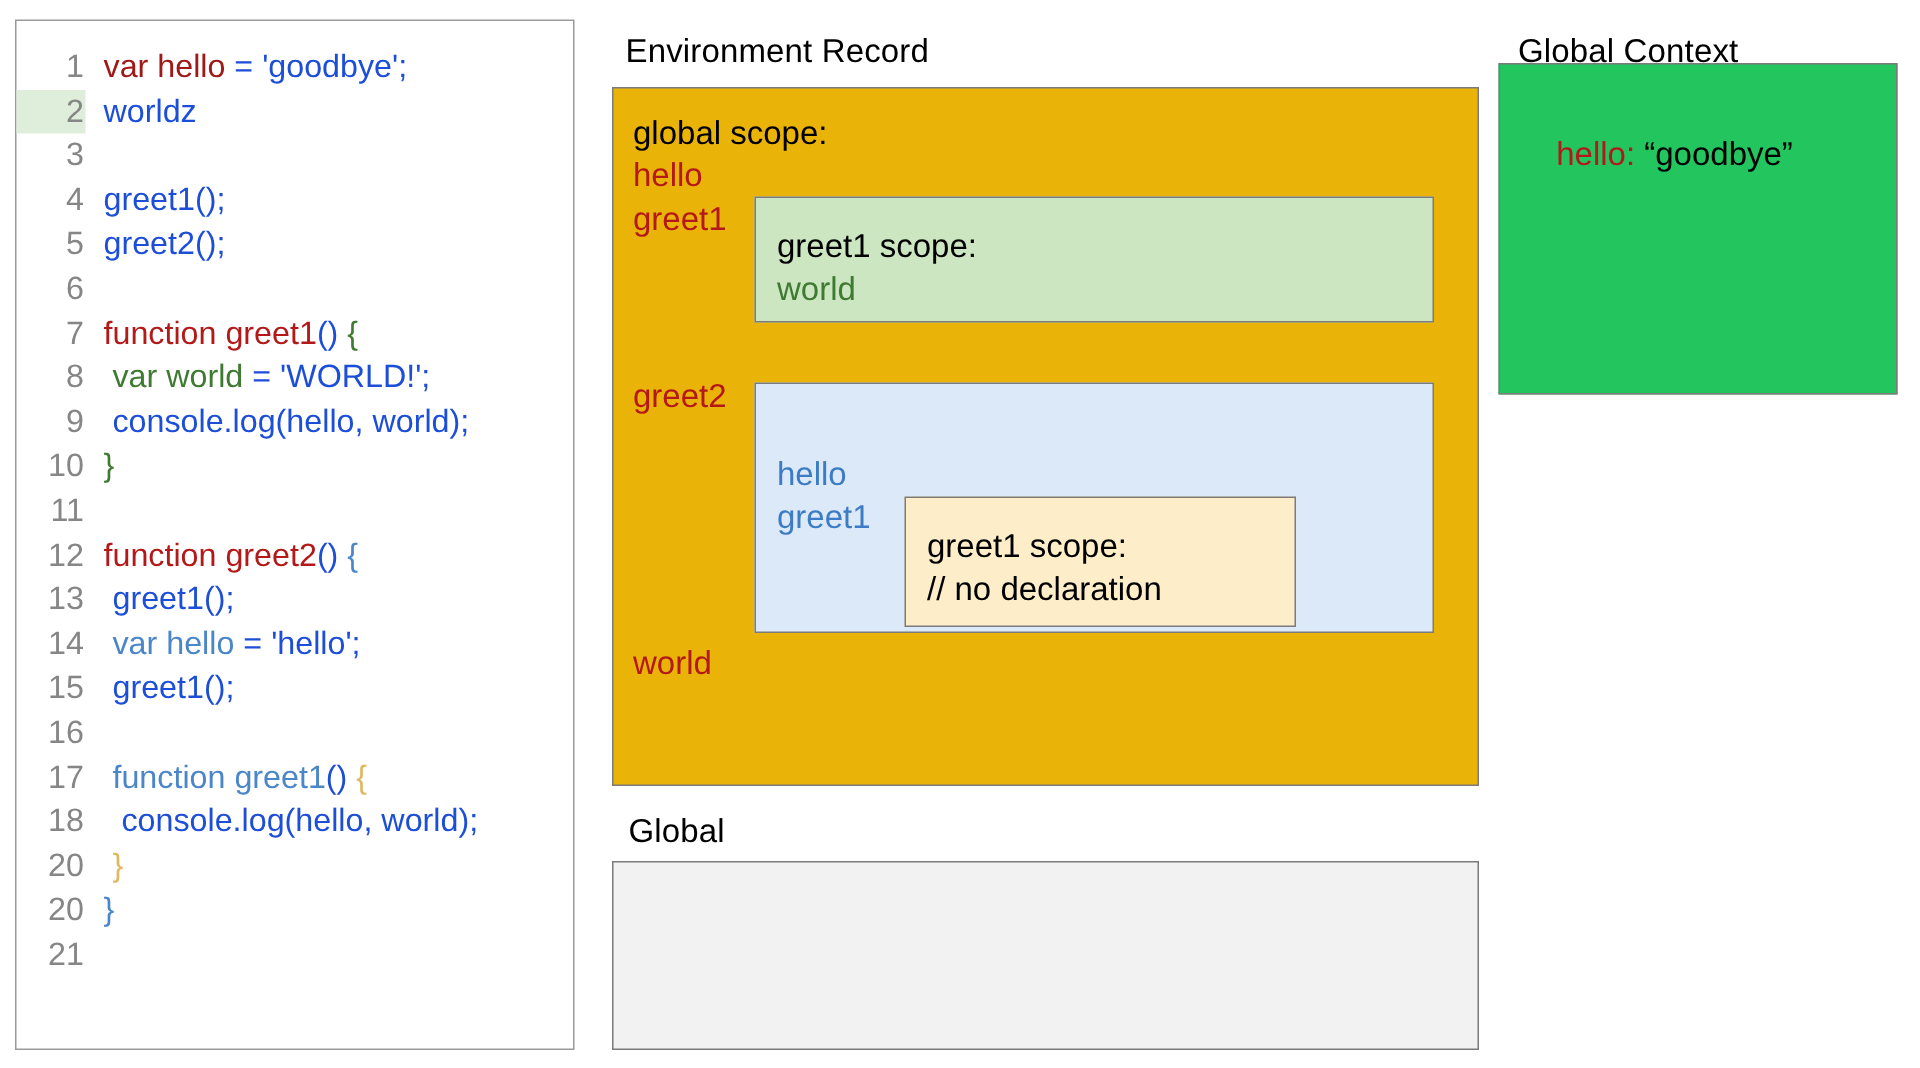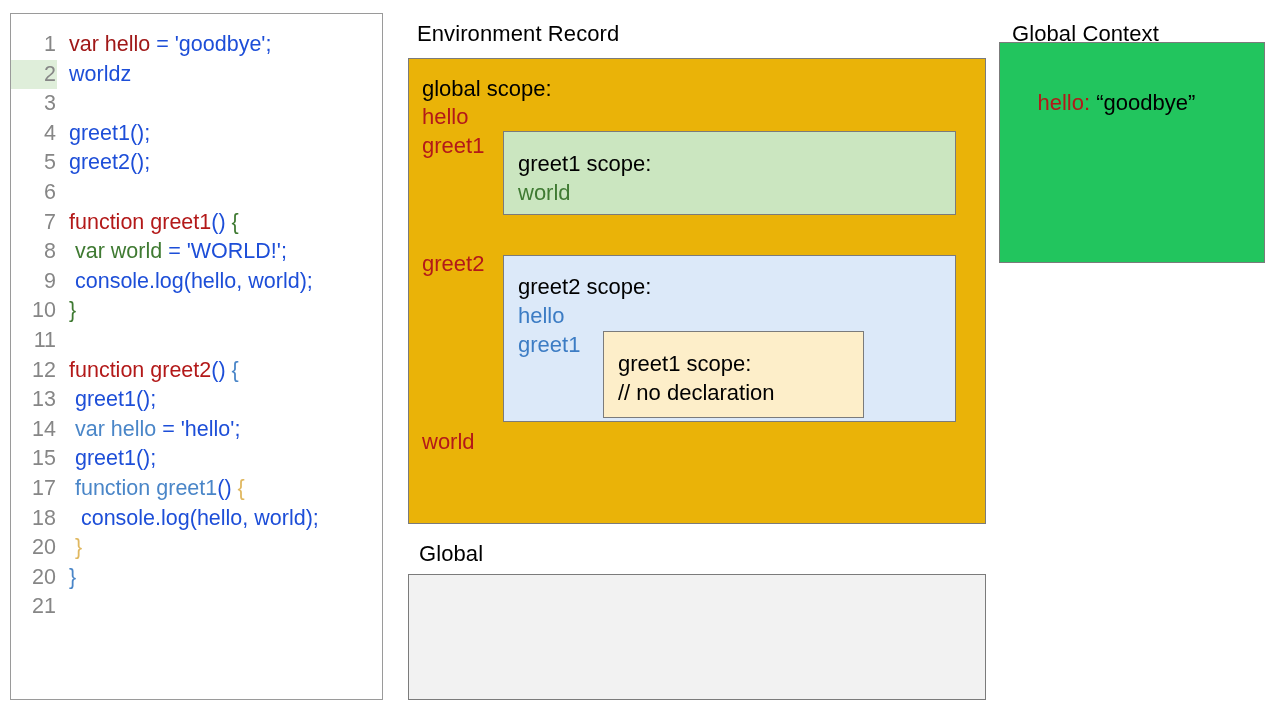--- a/index.html
+++ b/index.html
@@ -183,20 +183,21 @@
       <div class="code-line"><span class="ln">6</span><span class="code-text"><span class="tok-black"></span></span></div>
       <div class="code-line"><span class="ln">7</span><span class="code-text"><span class="tok-red">function greet1</span><span class="tok-black">() </span><span class="tok-green">{</span></span></div>
       <div class="code-line"><span class="ln">8</span><span class="code-text"><span class="tok-black"> </span><span class="tok-green">var world</span><span class="tok-black"> = 'WORLD!';</span></span></div>
       <div class="code-line"><span class="ln">9</span><span class="code-text"><span class="tok-black"> console.log(hello, world);</span></span></div>
       <div class="code-line"><span class="ln">10</span><span class="code-text"><span class="tok-green">}</span></span></div>
       <div class="code-line"><span class="ln">11</span><span class="code-text"><span class="tok-black"></span></span></div>
       <div class="code-line"><span class="ln">12</span><span class="code-text"><span class="tok-red">function greet2</span><span class="tok-black">() </span><span class="tok-blue">{</span></span></div>
       <div class="code-line"><span class="ln">13</span><span class="code-text"><span class="tok-black"> greet1();</span></span></div>
       <div class="code-line"><span class="ln">14</span><span class="code-text"><span class="tok-black"> </span><span class="tok-blue">var hello</span><span class="tok-black"> = 'hello';</span></span></div>
       <div class="code-line"><span class="ln">15</span><span class="code-text"><span class="tok-black"> greet1();</span></span></div>
+      <div class="code-line"><span class="ln">16</span><span class="code-text"><span class="tok-black"></span></span></div>
       <div class="code-line"><span class="ln">17</span><span class="code-text"><span class="tok-black"> </span><span class="tok-blue">function greet1</span><span class="tok-black">() </span><span class="tok-tan">{</span></span></div>
       <div class="code-line"><span class="ln">18</span><span class="code-text"><span class="tok-black">  console.log(hello, world);</span></span></div>
       <div class="code-line"><span class="ln">20</span><span class="code-text"><span class="tok-black"> </span><span class="tok-tan">}</span></span></div>
       <div class="code-line"><span class="ln">20</span><span class="code-text"><span class="tok-blue">}</span></span></div>
       <div class="code-line"><span class="ln">21</span><span class="code-text"><span class="tok-black"></span></span></div>
     </div>
 </div>
 
 <div class="section-title" id="env-title">Environment Record</div>
 
@@ -206,21 +207,20 @@
   <div class="scope-label lbl-red" id="env-greet1">greet1</div>
   <div class="scope-label lbl-red" id="env-greet2">greet2</div>
   <div class="scope-label lbl-red" id="env-world">world</div>
 
   <div id="greet1-box">
     <div class="scope-label lbl-black" id="greet1-scope-title">greet1 scope:</div>
     <div class="scope-label lbl-green" id="greet1-world">world</div>
   </div>
 
   <div id="greet2-box">
-    <div class="scope-label lbl-black" id="greet2-scope-title">greet2 scope:</div>
     <div class="scope-label lbl-blue" id="greet2-hello">hello</div>
     <div class="scope-label lbl-blue" id="greet2-greet1">greet1</div>
 
     <div id="greet1-inner-box">
       <div class="scope-label lbl-black" id="inner-scope-title">greet1 scope:</div>
       <div class="scope-label lbl-black" id="inner-no-decl">// no declaration</div>
     </div>
   </div>
 </div>
 

